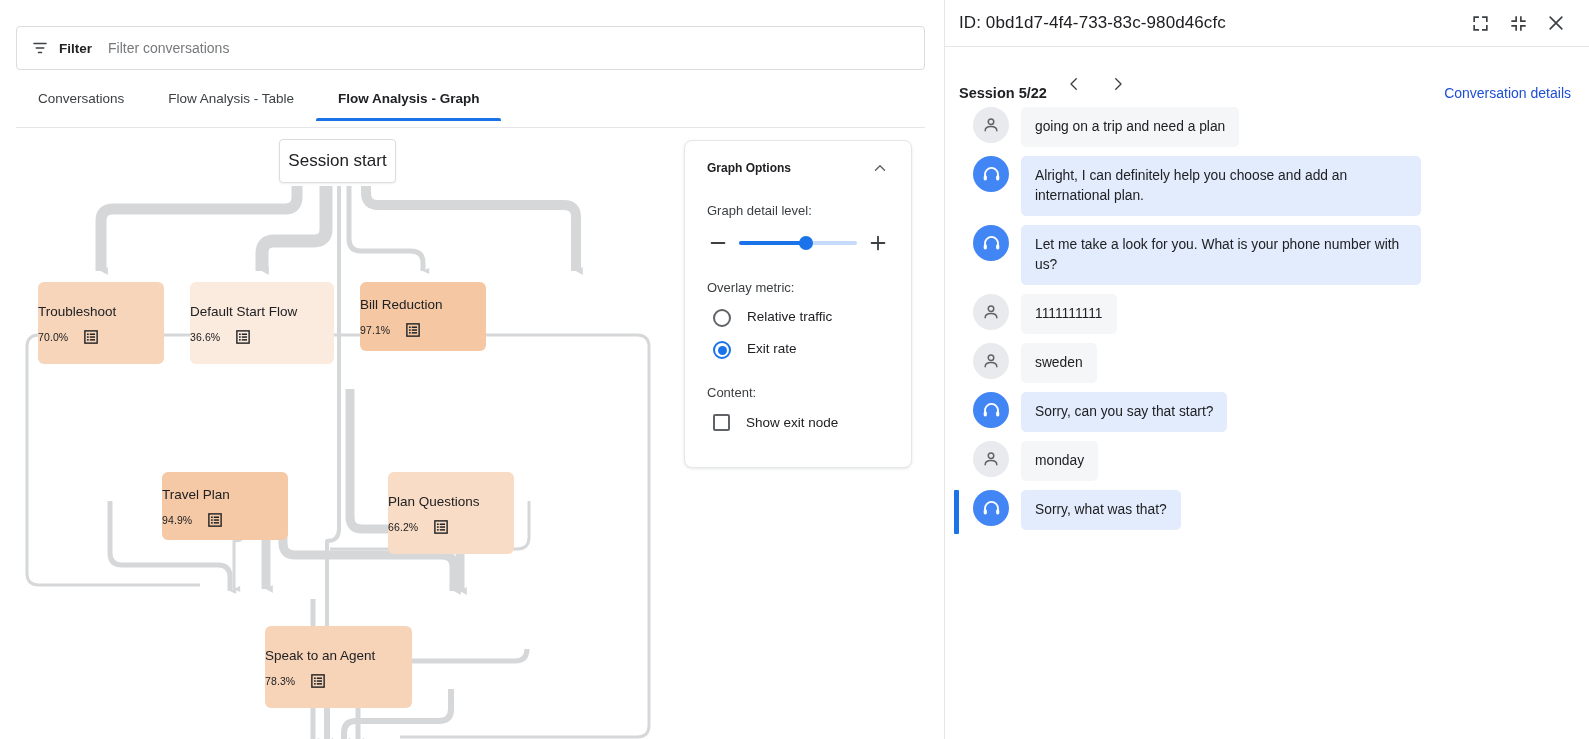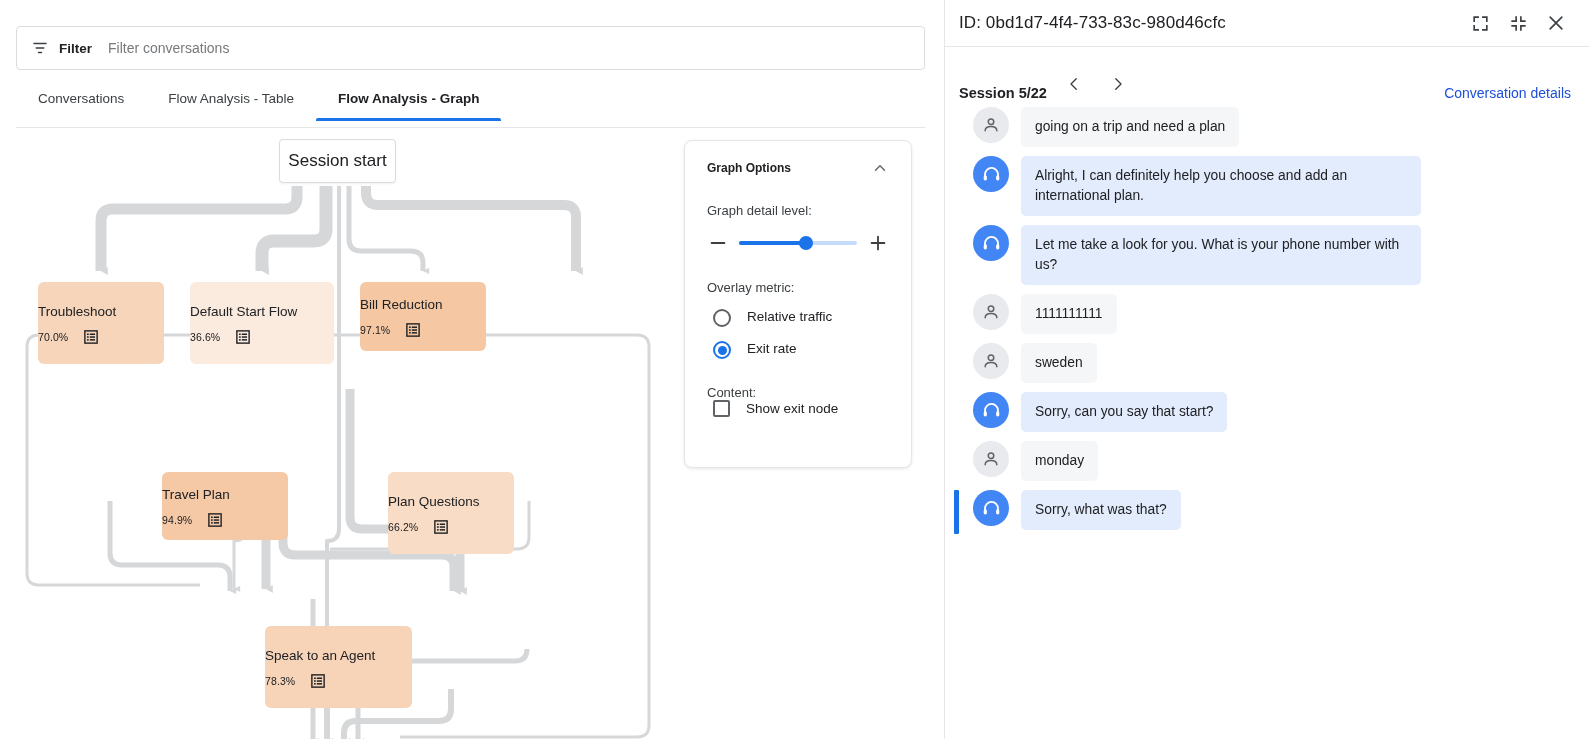--- a/index.html
+++ b/index.html
@@ -123,21 +123,21 @@
   .radio {
     width: 18px; height: 18px; border-radius: 50%;
     border: 2px solid #5f6368; flex: none;
     display: flex; align-items: center; justify-content: center;
   }
   .radio.checked { border-color: #1a73e8; }
   .radio.checked::after {
     content: ""; width: 9px; height: 9px; border-radius: 50%; background: #1a73e8;
   }
   .radio-label { font-size: 13.5px; color: #202124; margin-left: 16px; }
-  .check-row { display: flex; align-items: center; margin-top: 0; padding-left: 6px; cursor: pointer; }
+  .check-row { display: flex; align-items: center; margin-top: 14px; padding-left: 6px; cursor: pointer; }
   .checkbox { width: 17px; height: 17px; border: 2px solid #5f6368; border-radius: 2px; flex: none; }
   .check-label { font-size: 13.5px; color: #202124; margin-left: 16px; }
 
   
   #drag-handle {
     position: absolute; left: 944px; top: 0;
     width: 9px; height: 739px; z-index: 20; cursor: col-resize;
     display: flex; align-items: center; justify-content: center;
   }
 

